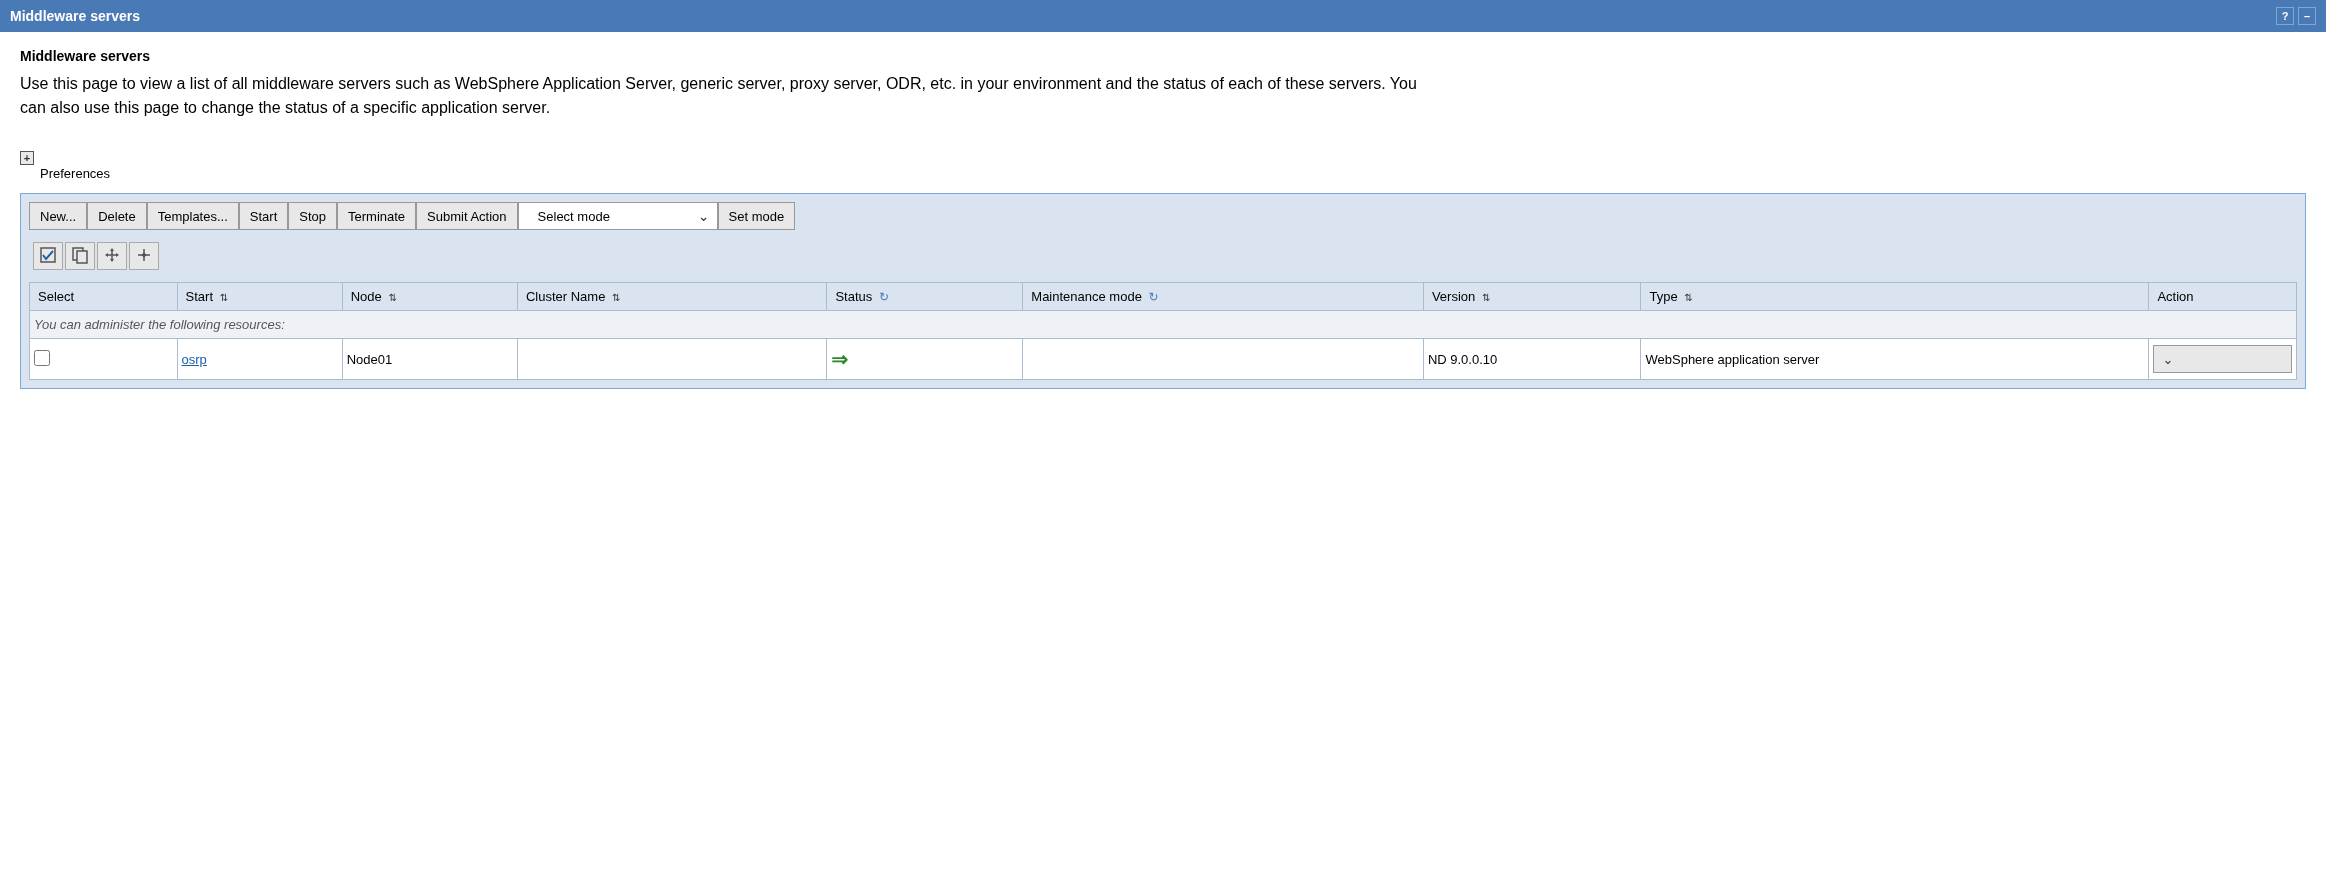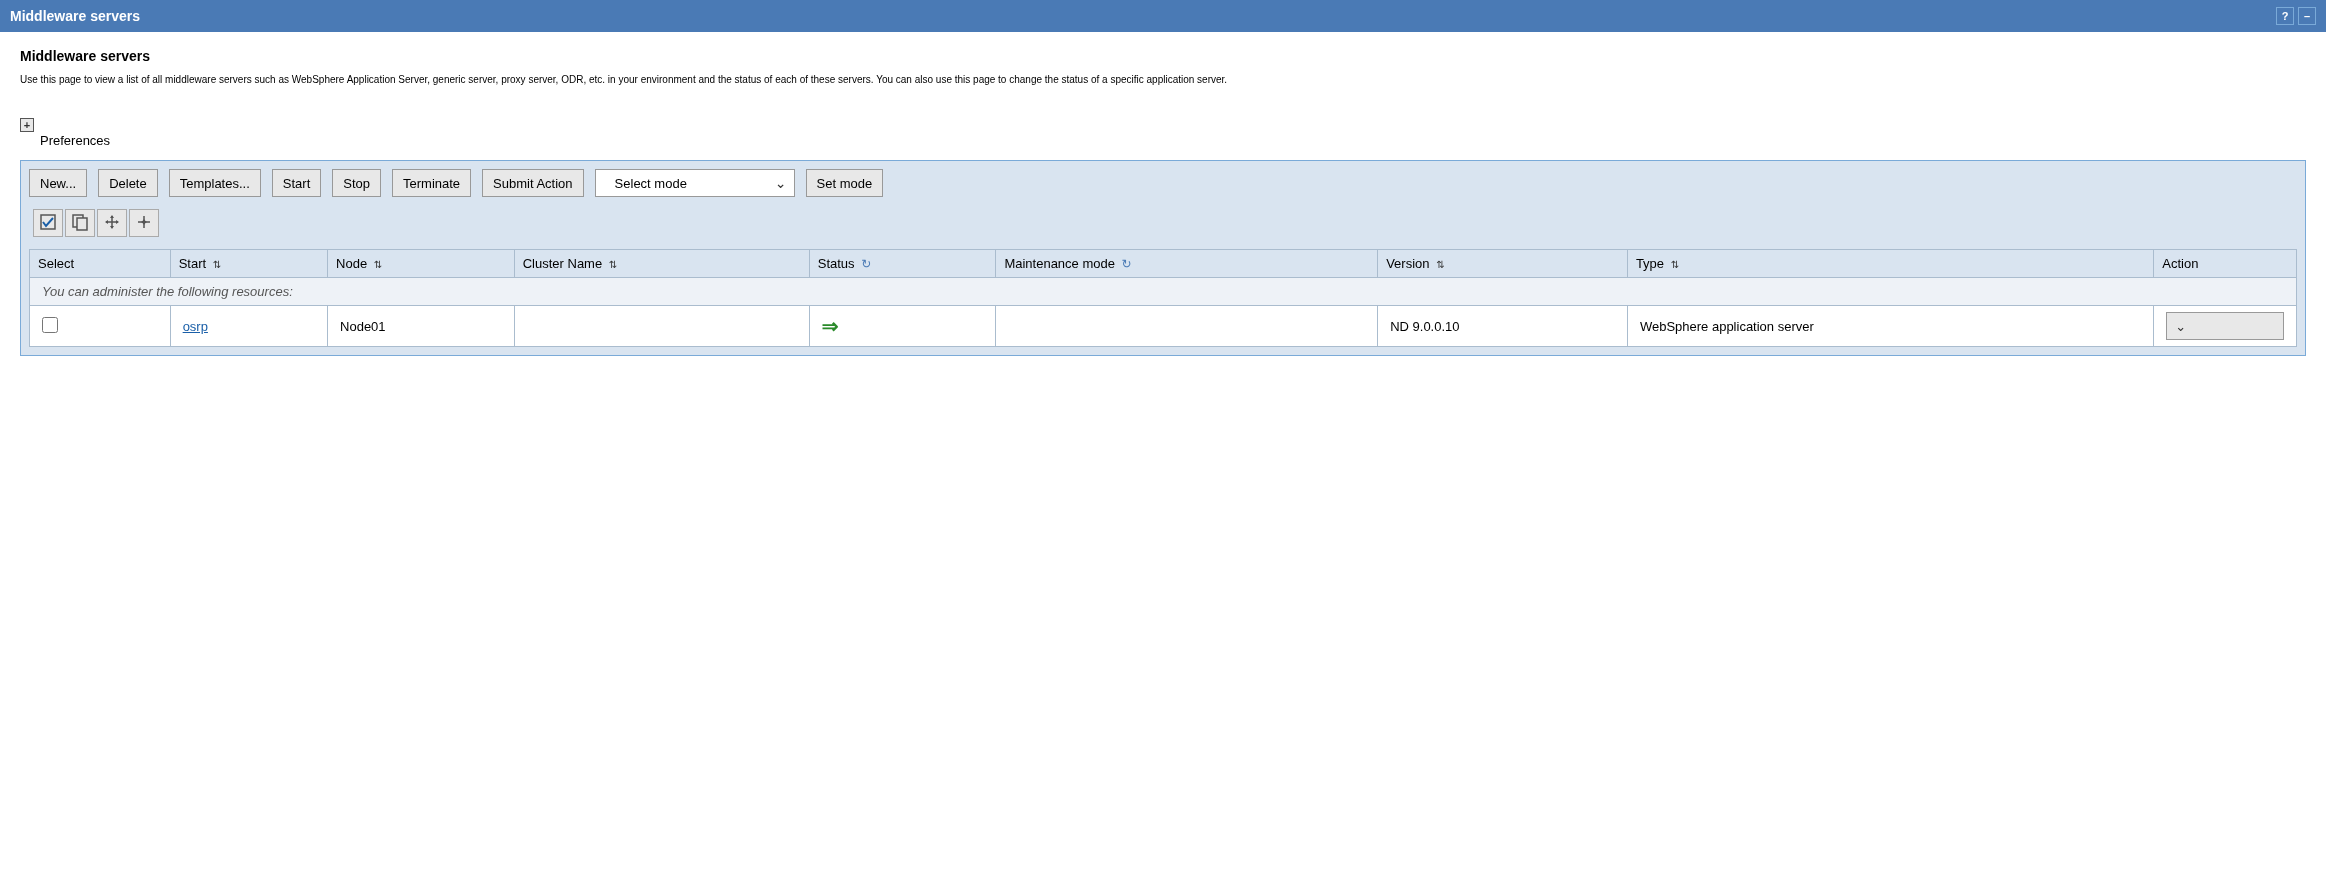--- a/index.html
+++ b/index.html
@@ -46,21 +46,21 @@
       padding: 16px 20px;
     }
 
     .page-heading {
       font-weight: bold;
       font-size: 14px;
       margin-bottom: 8px;
     }
 
     .page-description {
-      font-size: 10px;
+      font-size: 16px;
       color: #000;
       margin-bottom: 14px;
       line-height: 1.5;
       max-width: 1400px;
     }
 
     .preferences-row {
       display: flex;
       align-items: center;
       gap: 6px;
@@ -86,21 +86,21 @@
 
     .table-panel {
       border: 1px solid #7aaad8;
       background: #d9e4f0;
       padding: 8px;
     }
 
     .toolbar-row {
       display: flex;
       align-items: center;
-      gap: 11px;
+      gap: 0;
       margin-bottom: 8px;
       flex-wrap: wrap;
     }
 
     .toolbar-btn {
       background: #e8e8e8;
       border: 1px solid #999;
       padding: 4px 10px;
       font-size: 13px;
       cursor: pointer;
@@ -174,21 +174,21 @@
       border: 1px solid #aabcce;
       padding: 6px 8px;
       text-align: left;
       font-weight: normal;
       font-size: 13px;
       white-space: nowrap;
     }
 
     .data-table td {
       border: 1px solid #aabcce;
-      padding: 6px 12px;
+      padding: 6px 4px;
       font-size: 13px;
       background: #ffffff;
     }
 
     .data-table .sort-icon {
       display: inline-block;
       margin-left: 3px;
       font-size: 10px;
       color: #333;
     }

